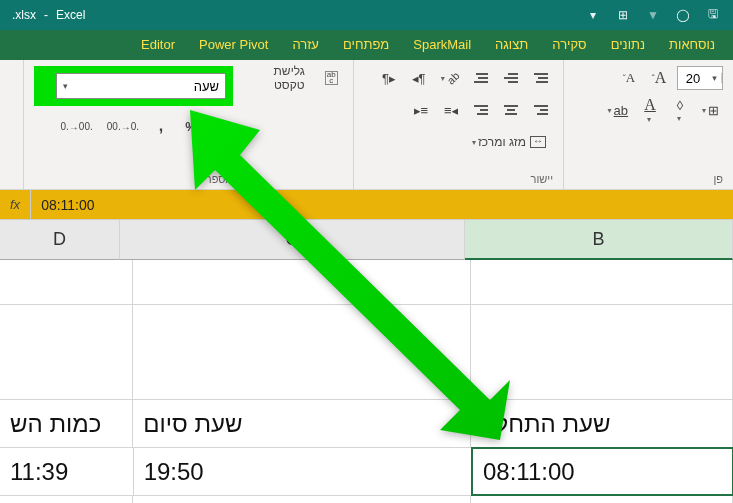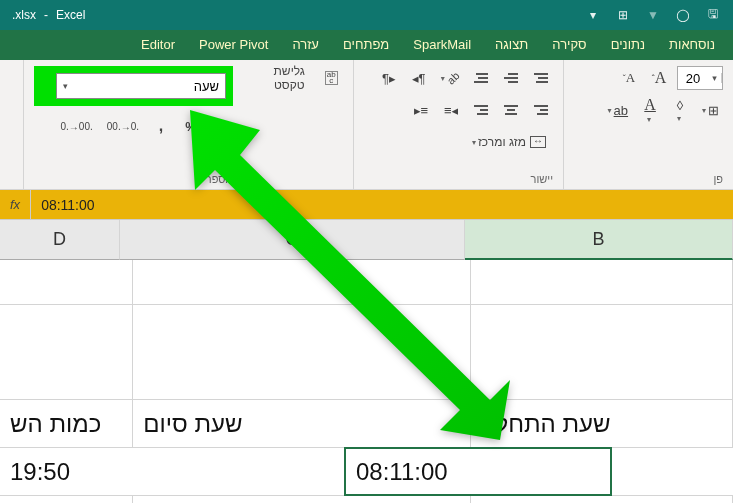--- a/index.html
+++ b/index.html
@@ -4,21 +4,21 @@
 <style>
 * { margin: 0; padding: 0; box-sizing: border-box; font-family: 'Segoe UI', Tahoma, sans-serif; }
 body { width: 733px; height: 503px; background: #fff; overflow: hidden; position: relative; direction: ltr; }
 
 .title-bar { height: 30px; background: #0f766e; display: flex; align-items: center; padding: 0 12px; color: #fff; font-size: 12px; }
 .title-bar .title-left { display: flex; align-items: center; gap: 8px; }
 .title-bar .title-right { margin-left: auto; display: flex; align-items: center; gap: 14px; }
 .title-bar .tb-icon { width: 16px; height: 16px; display: flex; align-items: center; justify-content: center; opacity: 0.9; }
 
 .ribbon-tabs { height: 30px; background: #217346; display: flex; align-items: center; padding: 0 6px; gap: 0; direction: rtl; }
-.ribbon-tabs .tab { padding: 0 12px; color: #fef9c3; font-size: 13px; line-height: 30px; cursor: pointer; }
+.ribbon-tabs .tab { padding: 0 12px; color: #fde047; font-size: 13px; line-height: 30px; cursor: pointer; }
 
 .ribbon { height: 130px; background: #f3f2f1; border-bottom: 1px solid #d4d4d4; display: flex; direction: rtl; }
 .ribbon-group { border-left: 1px solid #d4d4d4; padding: 6px 10px 2px 10px; display: flex; flex-direction: column; position: relative; }
 .ribbon-group .group-body { flex: 1; display: flex; flex-direction: column; justify-content: flex-start; gap: 8px; }
 .ribbon-group .group-label { font-size: 11px; color: #666; text-align: right; padding: 2px 0; }
 .ribbon-row { display: flex; align-items: center; gap: 6px; direction: rtl; }
 .r-btn { min-width: 24px; height: 24px; display: flex; align-items: center; justify-content: center; border: 1px solid transparent; background: transparent; cursor: pointer; font-size: 13px; color: #444; padding: 0 3px; }
 .r-btn .dd { font-size: 8px; margin-right: 2px; color: #666; }
 
 .fontsize-box { display: flex; align-items: center; border: 1px solid #aaa; background: #fff; height: 24px; }
@@ -271,20 +271,21 @@
       <div class="cell c-D"></div>
       <div class="cell c-C"></div>
       <div class="cell c-B"></div>
     </div>
     <div class="row" style="height:48px">
       <div class="cell header-cell c-D">כמות הש</div>
       <div class="cell header-cell c-C">שעת סיום</div>
       <div class="cell header-cell c-B">שעת התחלה</div>
     </div>
     <div class="row" style="height:48px">
+      <div class="cell c-D">11:39</div>
       <div class="cell c-C">19:50</div>
       <div class="cell c-B selected">08:11:00</div>
     </div>
     <div class="row" style="height:30px">
       <div class="cell c-D"></div>
       <div class="cell c-C"></div>
       <div class="cell c-B"></div>
     </div>
   </div>
 </div>

